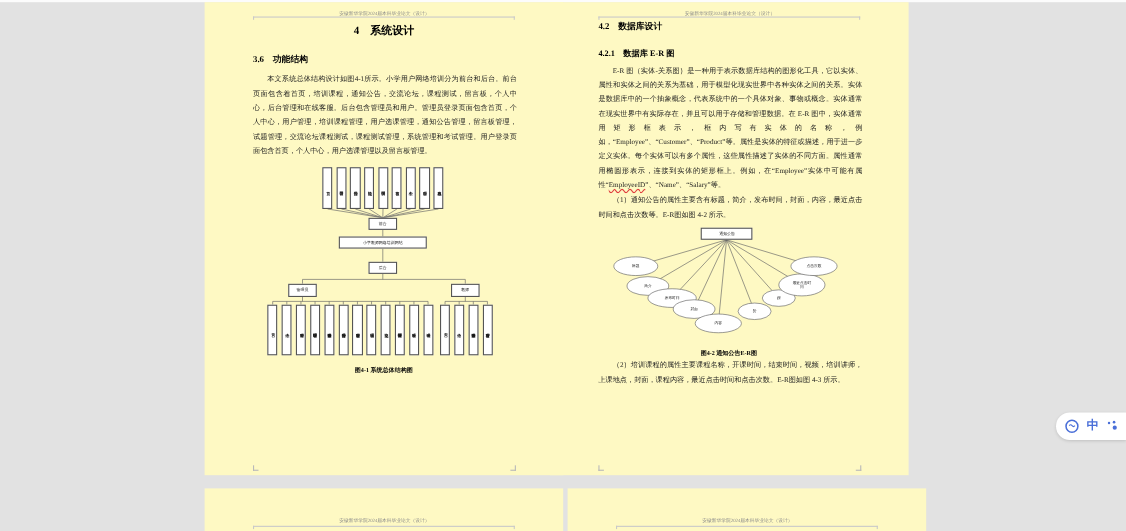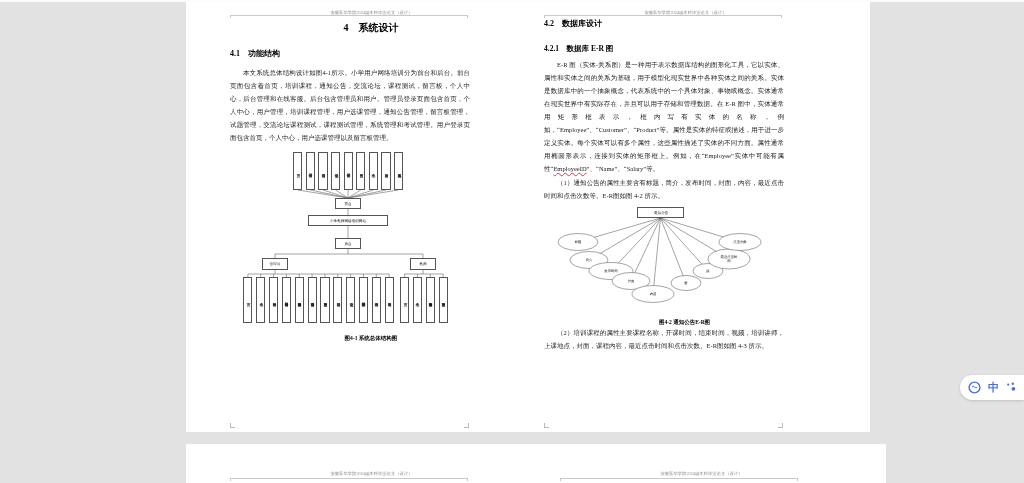--- a/index.html
+++ b/index.html
@@ -1,19 +1,19 @@
 <!DOCTYPE html>
 <html><head>
 <meta charset="utf-8">
 <style>
   html,body{margin:0;padding:0;}
   .canvas{position:relative;width:1024px;height:483px;background:#e2e2e2;overflow:hidden;
           font-family:"Liberation Serif","DejaVu Serif",serif;color:#222;}
   .topstrip{position:absolute;left:0;top:0;width:1024px;height:2px;background:#fcfcfc;}
-  .page{position:absolute;background:#ffffff;width:326px;padding-left:44px;}
+  .page{position:absolute;background:#fef9c3;width:326px;}
   .page-l1{left:186px;top:2px;height:430px;}
   .page-r1{left:500px;top:2px;height:430px;}
   .page-l2{left:186px;top:444px;height:39px;}
   .page-r2{left:516px;top:444px;height:39px;}
   .pg-header{position:absolute;left:0;top:3px;width:100%;text-align:center;color:#8a8a8a;}
   .pg-header span{display:inline-block;font-size:9px;transform:scale(0.48);transform-origin:center top;white-space:nowrap;}
   .hline{position:absolute;left:44px;top:13px;width:238px;border-bottom:1px solid #c9c9c9;}
   .hline::before,.hline::after{content:"";position:absolute;top:0;width:1px;height:3px;background:#c9c9c9;}
   .hline::before{left:0;}
   .hline::after{right:0;}
@@ -46,21 +46,21 @@
 </head>
 <body>
 
 <div class="canvas">
   <div class="topstrip"></div>
 
   <div class="page page-l1" id="page-left">
     <div class="pg-header"><span>安徽新华学院2024届本科毕业论文（设计）</span></div>
     <div class="hline"></div>
     <div class="doc-title">4　系统设计</div>
-    <div class="h2" style="top:46px">4.1　功能结构</div>
+    <div class="h2" style="top:46px">3.6　功能结构</div>
     <div class="para" style="top:64px">本文系统总体结构设计如图4-1所示。小学用户网络培训分为前台和后台。前台页面包含着首页，培训课程，通知公告，交流论坛，课程测试，留言板，个人中心，后台管理和在线客服。后台包含管理员和用户。管理员登录页面包含首页，个人中心，用户管理，培训课程管理，用户选课管理，通知公告管理，留言板管理，试题管理，交流论坛课程测试，课程测试管理，系统管理和考试管理。用户登录页面包含首页，个人中心，用户选课管理以及留言板管理。</div>
     <svg class="figsvg" id="fig41-svg" width="326" height="430" viewBox="0 0 326 430">
         <line x1="111.8" y1="188" x2="162" y2="196" stroke="#666" stroke-width="0.6"></line>
         <line x1="124.39999999999999" y1="188" x2="162" y2="196" stroke="#666" stroke-width="0.6"></line>
         <line x1="137" y1="188" x2="162" y2="196" stroke="#666" stroke-width="0.6"></line>
         <line x1="149.6" y1="188" x2="162" y2="196" stroke="#666" stroke-width="0.6"></line>
         <line x1="162.2" y1="188" x2="162" y2="196" stroke="#666" stroke-width="0.6"></line>
         <line x1="174.79999999999998" y1="188" x2="162" y2="196" stroke="#666" stroke-width="0.6"></line>
         <line x1="187.4" y1="188" x2="162" y2="196" stroke="#666" stroke-width="0.6"></line>
         <line x1="200" y1="188" x2="162" y2="196" stroke="#666" stroke-width="0.6"></line>

